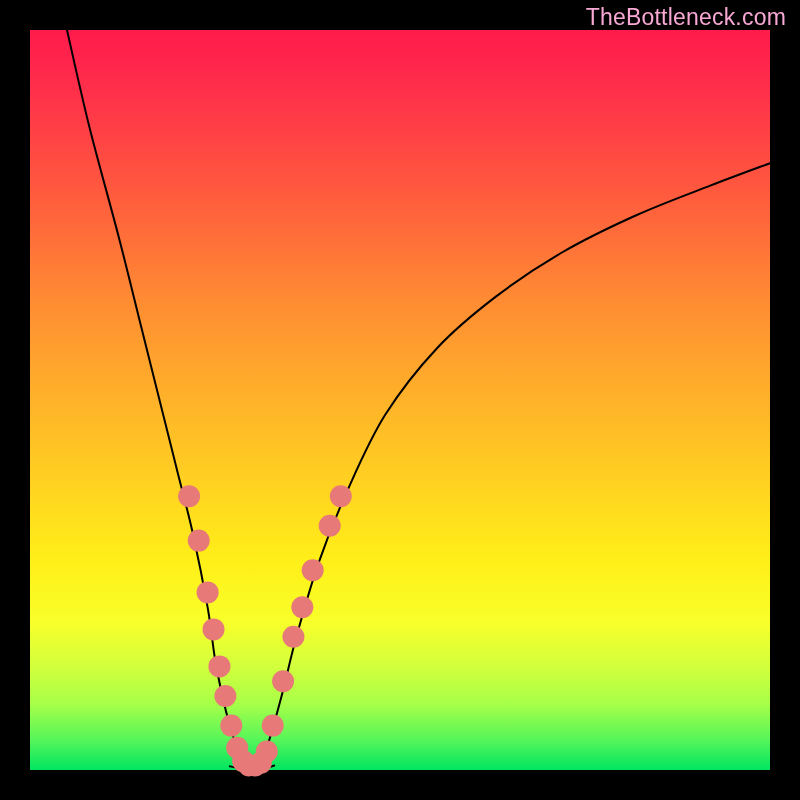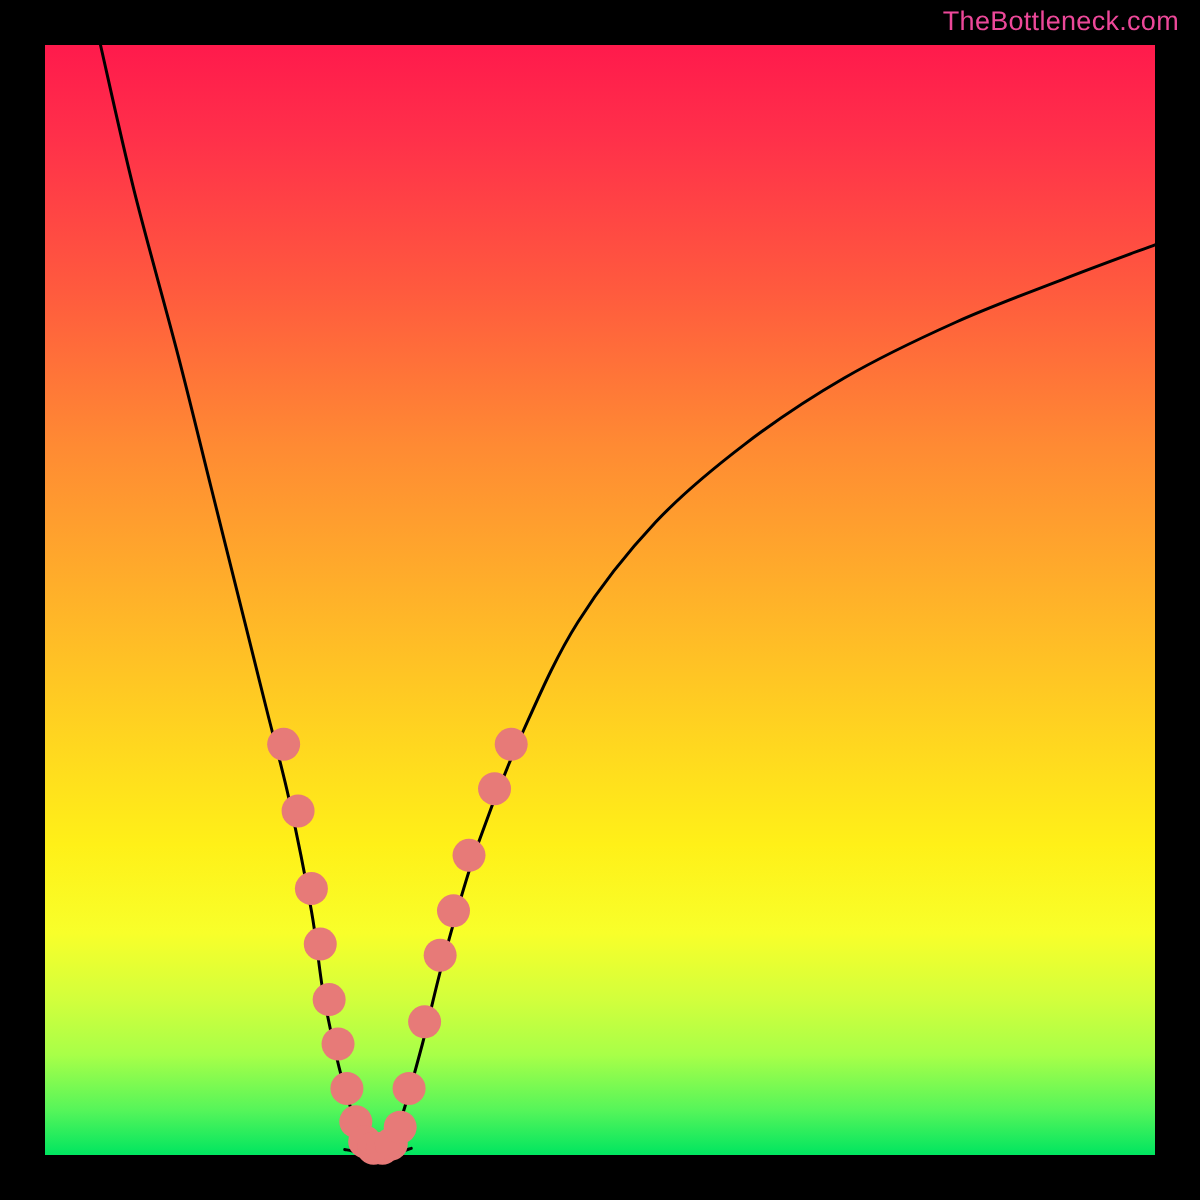--- a/index.html
+++ b/index.html
@@ -28,22 +28,22 @@
       #f8ff2a 80%,
       #d2ff3c 86%,
       #a8ff48 91%,
       #55f55a 96%,
       #00e560 100%);
   }
   .watermark {
     position: absolute;
     top: 4px;
     right: 14px;
-    color: #ec4899;
-    font-size: 18px;
+    color: #f9a8d4;
+    font-size: 23px;
     letter-spacing: 0.2px;
   }
   svg.overlay {
     position: absolute;
     left: 30px;
     top: 30px;
     width: 740px;
     height: 740px;
     overflow: visible;
   }

